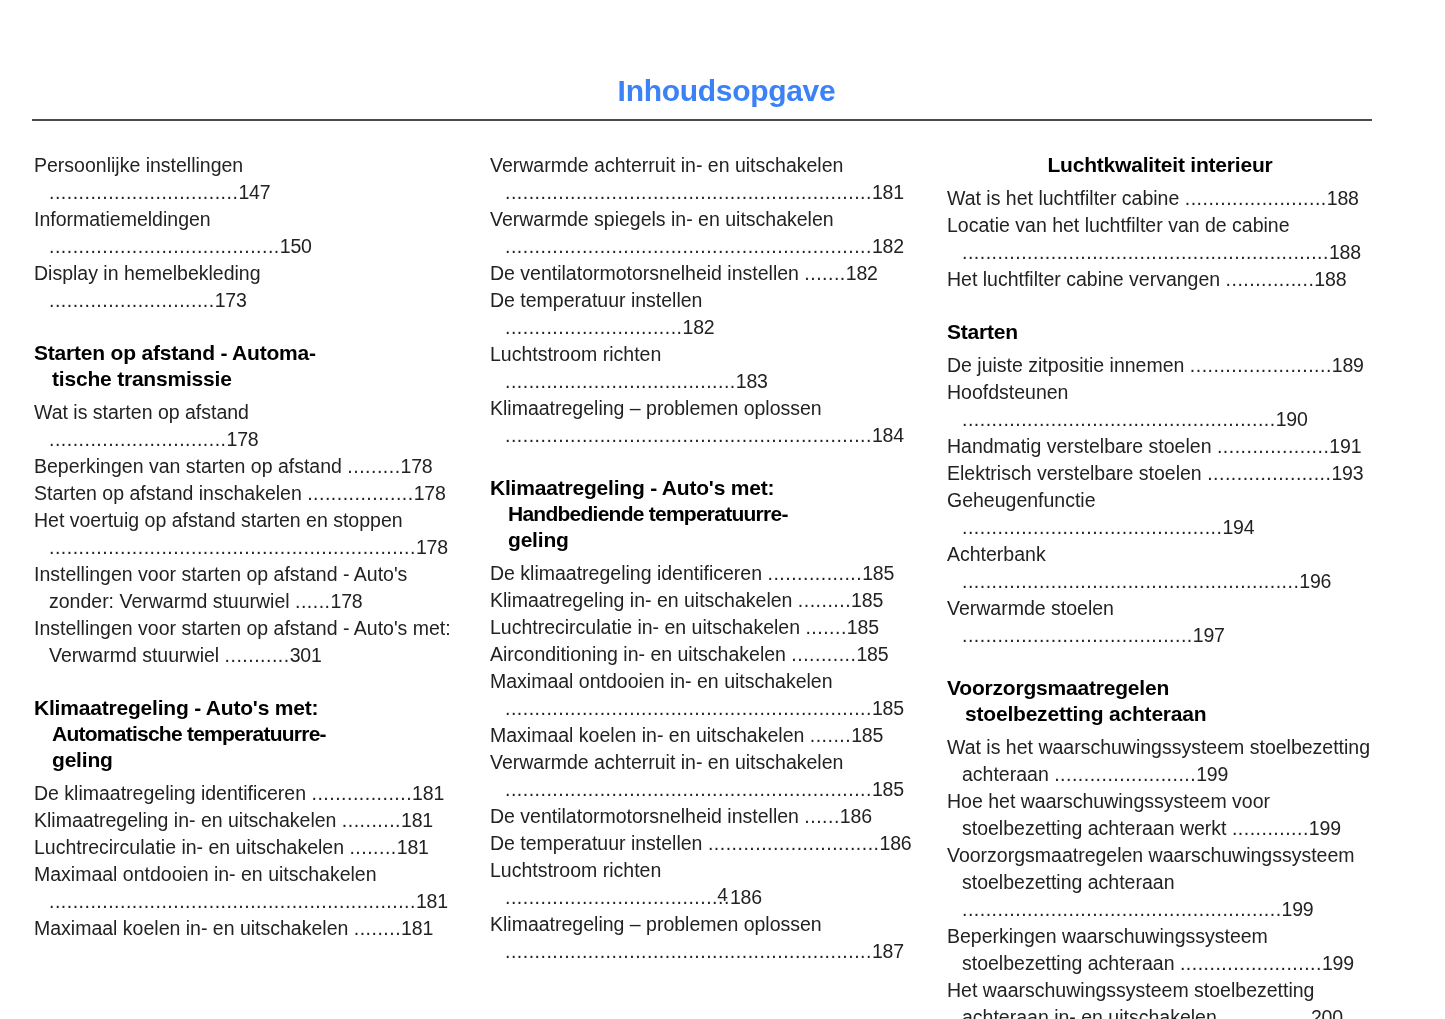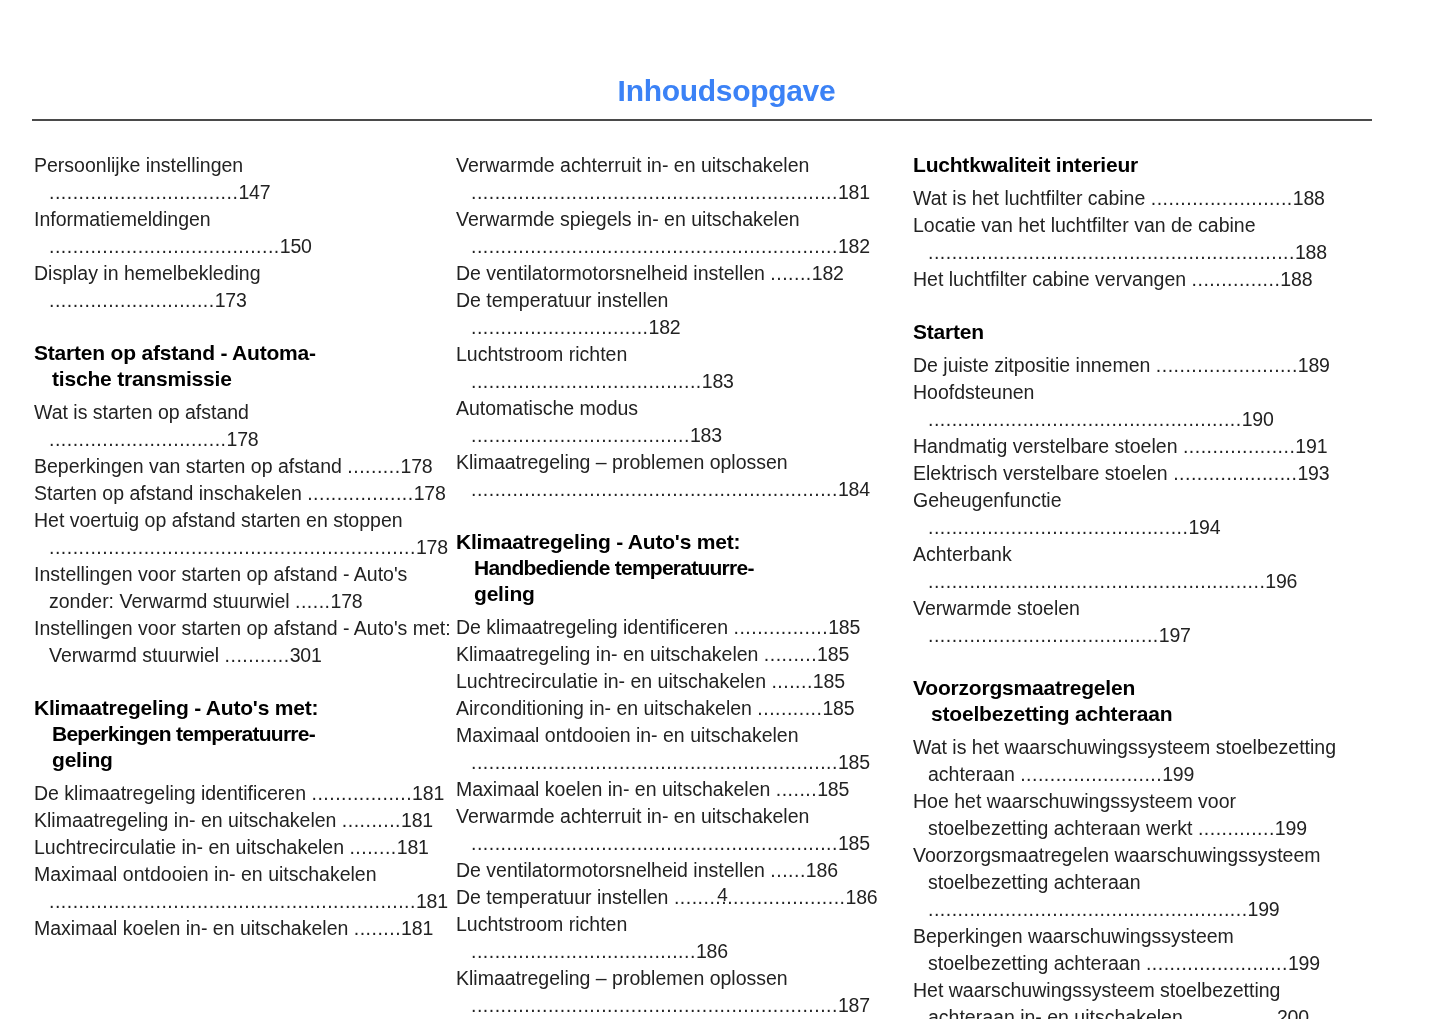--- a/index.html
+++ b/index.html
@@ -50,36 +50,36 @@
     top: 152px;
     left: 0;
     width: 1445px;
     display: flex;
     align-items: flex-start;
   }
   .col {
     box-sizing: border-box;
   }
   .col-1 { width: 422px; margin-left: 34px; }
-  .col-2 { width: 422px; }
+  .col-2 { width: 422px; margin-left: 34px; }
   .col-3 { width: 426px; margin-left: 35px; }
 
   
   .sec-head {
     font-size: 21px;
     font-weight: 700;
     line-height: 26px;
     color: #000000;
     padding-left: 18px;
     text-indent: -18px;
     margin-top: 26px;
     margin-bottom: 7px;
     letter-spacing: -0.2px;
   }
-  .sec-head.first { margin-top: 0; }
+  .sec-head.first { margin-top: 0; text-align: center; }
 
   
   .entry {
     font-size: 19.5px;
     line-height: 27px;
     color: #222222;
     padding-left: 15px;
     text-indent: -15px;
     margin: 0;
     word-spacing: 0px;
@@ -116,34 +116,33 @@
         <div class="entry"><span>Persoonlijke instellingen </span><span class="leader">................................</span><span class="pg">147</span></div>
         <div class="entry"><span>Informatiemeldingen </span><span class="leader">.......................................</span><span class="pg">150</span></div>
         <div class="entry"><span>Display in hemelbekleding </span><span class="leader">............................</span><span class="pg">173</span></div>
         <div class="sec-head"><span>Starten op afstand - Automa-</span><br><span>tische transmissie</span></div>
         <div class="entry"><span>Wat is starten op afstand </span><span class="leader">..............................</span><span class="pg">178</span></div>
         <div class="entry"><span>Beperkingen van starten op afstand </span><span class="leader">.........</span><span class="pg">178</span></div>
         <div class="entry"><span>Starten op afstand inschakelen </span><span class="leader">..................</span><span class="pg">178</span></div>
         <div class="entry"><span>Het voertuig op afstand starten en stoppen </span><span class="leader">..............................................................</span><span class="pg">178</span></div>
         <div class="entry"><span>Instellingen voor starten op afstand - Auto's zonder: Verwarmd stuurwiel </span><span class="leader">......</span><span class="pg">178</span></div>
         <div class="entry"><span>Instellingen voor starten op afstand - Auto's met: Verwarmd stuurwiel </span><span class="leader">...........</span><span class="pg">301</span></div>
-        <div class="sec-head"><span>Klimaatregeling - Auto's met:</span><br><span style="letter-spacing: -0.75px;">Beperkingen temperatuurre-</span><br><span>geling</span></div>
+        <div class="sec-head"><span>Klimaatregeling - Auto's met:</span><br><span style="letter-spacing: -0.75px;">Automatische temperatuurre-</span><br><span>geling</span></div>
         <div class="entry"><span>De klimaatregeling identificeren </span><span class="leader">.................</span><span class="pg">181</span></div>
         <div class="entry"><span>Klimaatregeling in- en uitschakelen </span><span class="leader">..........</span><span class="pg">181</span></div>
         <div class="entry"><span>Luchtrecirculatie in- en uitschakelen </span><span class="leader">........</span><span class="pg">181</span></div>
         <div class="entry"><span>Maximaal ontdooien in- en uitschakelen </span><span class="leader">..............................................................</span><span class="pg">181</span></div>
         <div class="entry"><span>Maximaal koelen in- en uitschakelen </span><span class="leader">........</span><span class="pg">181</span></div>
       </div>
     <div class="col col-2">
         <div class="entry"><span>Verwarmde achterruit in- en uitschakelen </span><span class="leader">..............................................................</span><span class="pg">181</span></div>
         <div class="entry"><span>Verwarmde spiegels in- en uitschakelen </span><span class="leader">..............................................................</span><span class="pg">182</span></div>
         <div class="entry"><span>De ventilatormotorsnelheid instellen </span><span class="leader">.......</span><span class="pg">182</span></div>
         <div class="entry"><span>De temperatuur instellen </span><span class="leader">..............................</span><span class="pg">182</span></div>
         <div class="entry"><span>Luchtstroom richten </span><span class="leader">.......................................</span><span class="pg">183</span></div>
-        <div class="entry"><span>Automatische modus </span><span class="leader">.....................................</span><span class="pg">183</span></div>
         <div class="entry"><span>Klimaatregeling – problemen oplossen </span><span class="leader">..............................................................</span><span class="pg">184</span></div>
         <div class="sec-head"><span>Klimaatregeling - Auto's met:</span><br><span style="letter-spacing: -0.75px;">Handbediende temperatuurre-</span><br><span>geling</span></div>
         <div class="entry"><span>De klimaatregeling identificeren </span><span class="leader">................</span><span class="pg">185</span></div>
         <div class="entry"><span>Klimaatregeling in- en uitschakelen </span><span class="leader">.........</span><span class="pg">185</span></div>
         <div class="entry"><span>Luchtrecirculatie in- en uitschakelen </span><span class="leader">.......</span><span class="pg">185</span></div>
         <div class="entry"><span>Airconditioning in- en uitschakelen </span><span class="leader">...........</span><span class="pg">185</span></div>
         <div class="entry"><span>Maximaal ontdooien in- en uitschakelen </span><span class="leader">..............................................................</span><span class="pg">185</span></div>
         <div class="entry"><span>Maximaal koelen in- en uitschakelen </span><span class="leader">.......</span><span class="pg">185</span></div>
         <div class="entry"><span>Verwarmde achterruit in- en uitschakelen </span><span class="leader">..............................................................</span><span class="pg">185</span></div>
         <div class="entry"><span>De ventilatormotorsnelheid instellen </span><span class="leader">......</span><span class="pg">186</span></div>

